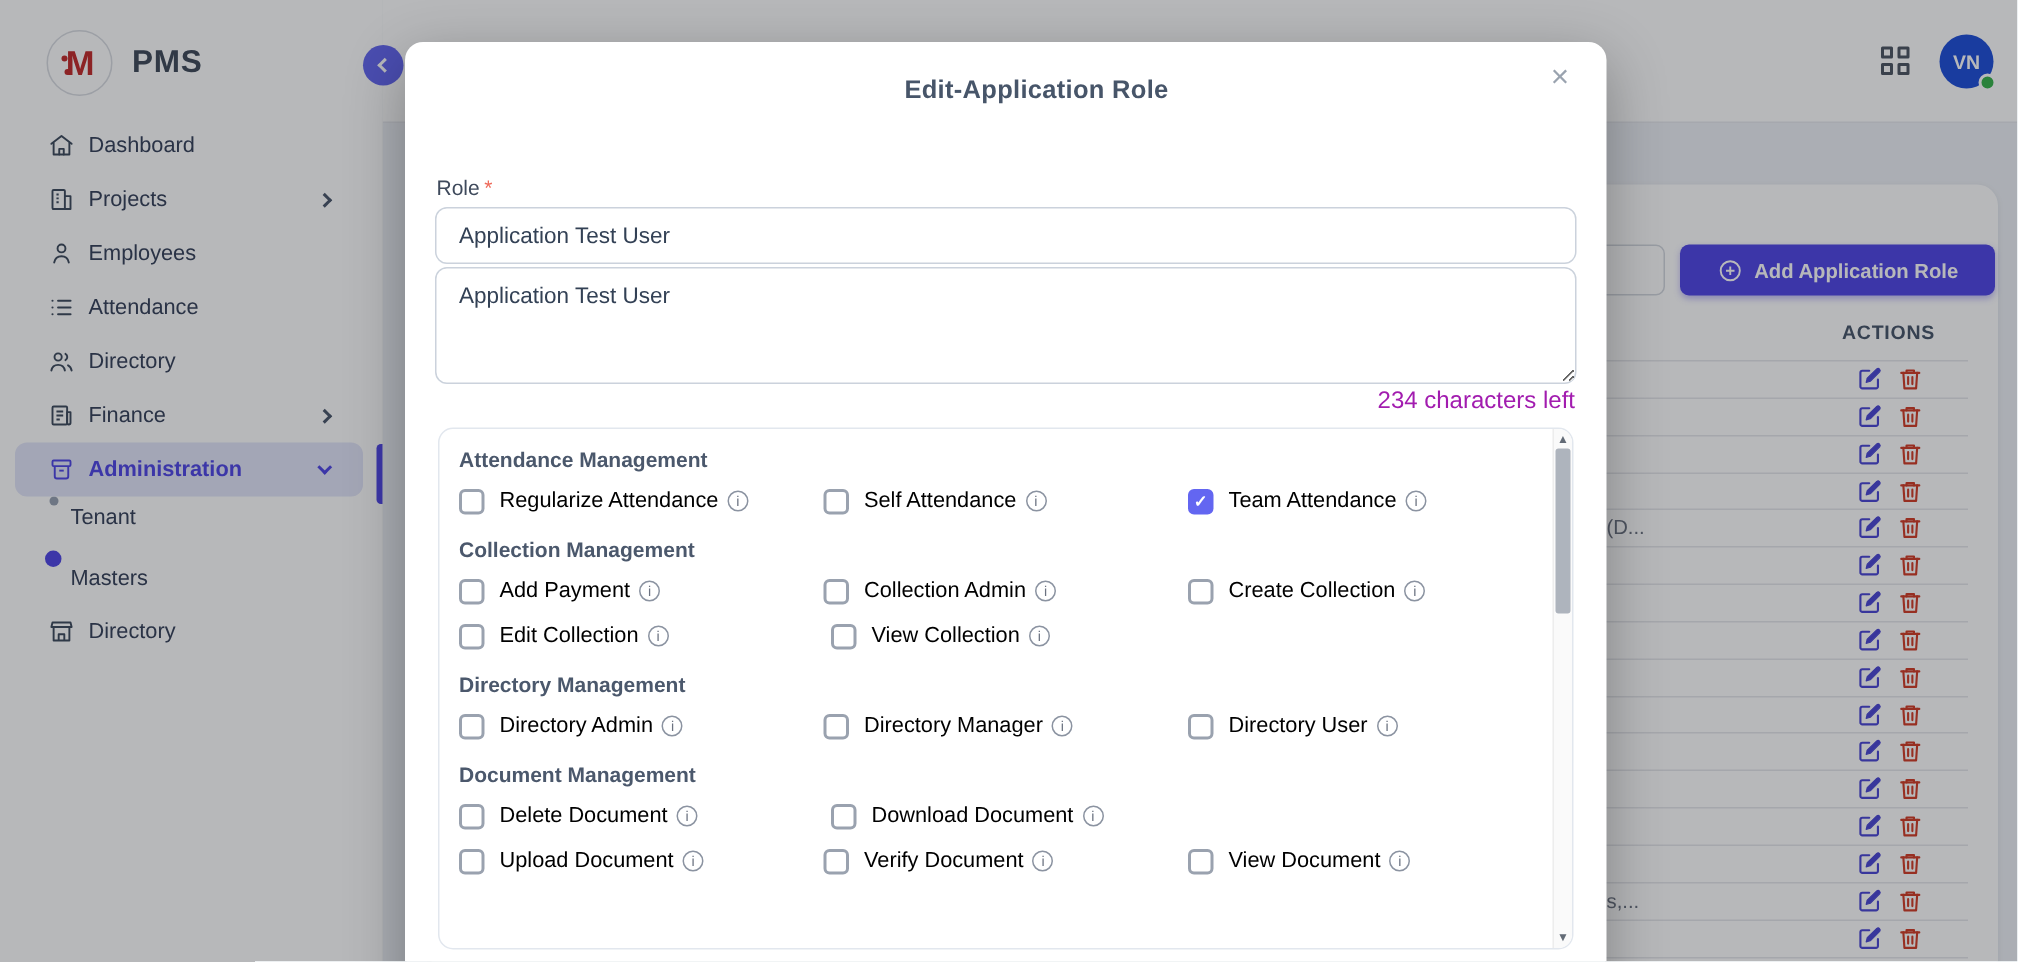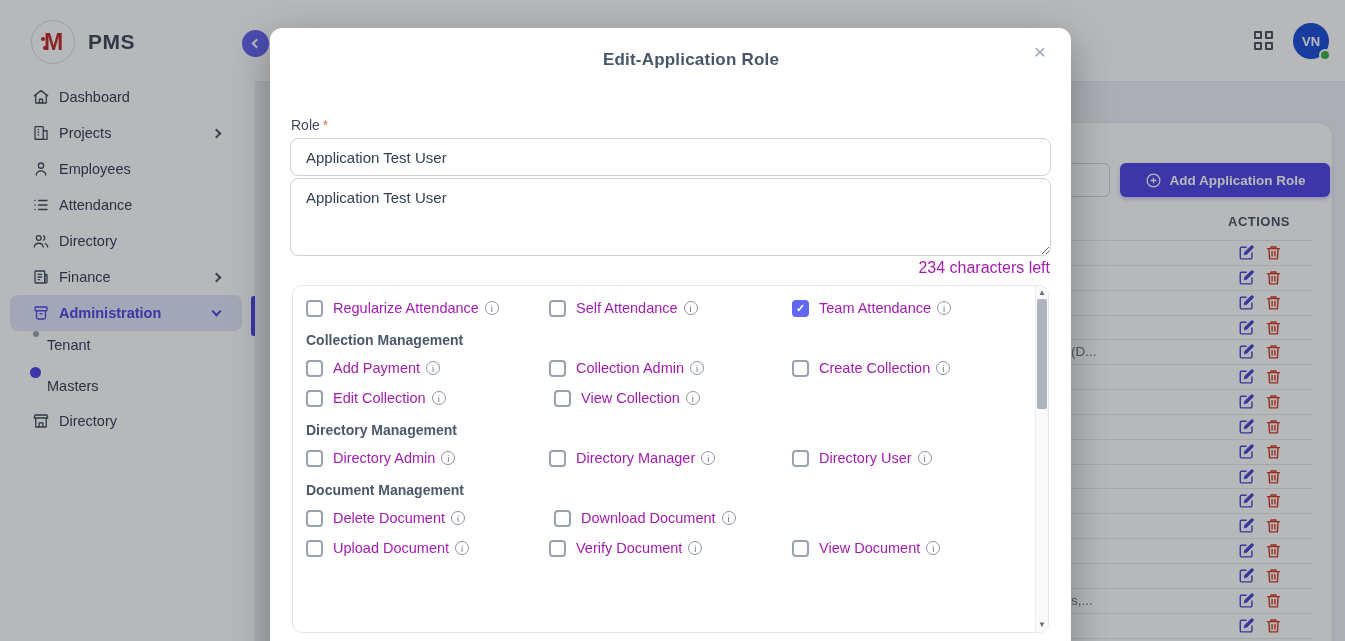--- a/index.html
+++ b/index.html
@@ -69,21 +69,21 @@
   .m-counter { position:absolute; top:231px; right:21px; font-size:16px; color:#a21caf; }
 
   .perm-panel { position:absolute; left:22px; top:257px; width:757px; height:348px; border:1px solid #e2e7ee; border-radius:10px; background:#fff; overflow:hidden; }
   .perm-body { position:absolute; left:0; top:0; right:13px; bottom:0; padding:12px 0 0 13px; overflow:hidden; }
   .group-title { font-size:14px; font-weight:700; color:#4b586c; margin-bottom:10px; }
   .group { margin-bottom:14px; }
   .perm-row { display:flex; margin-bottom:10px; }
   .perm-item { width:248px; height:20px; display:flex; align-items:center; cursor:pointer; }
   .cbox { width:17px; height:17px; border:2px solid #9aa2af; border-radius:4px; background:#fff; flex:0 0 auto; display:flex; align-items:center; justify-content:center; }
   .cbox.checked { background:#6366f1; border-color:#6366f1; color:#fff; font-size:11px; font-weight:700; }
-  .perm-label { margin-left:10px; font-size:14.5px; color:#a21caf; white-space:nowrap; }
+  .perm-label { margin-left:10px; font-size:14.5px; color:#000000; white-space:nowrap; }
   .info-ic { margin-left:6px; width:14px; height:14px; border:1px solid #8b93a1; border-radius:50%; color:#6b7280; font-size:9.5px; display:inline-flex; align-items:center; justify-content:center; flex:0 0 auto; }
   .info-ic::after { content:"i"; }
 
   .pscroll { position:absolute; top:0; right:0; width:13px; height:346px; background:#fafafa; border-left:1px solid #ededed; }
   .ps-arrow { position:absolute; left:0; width:12px; text-align:center; font-size:8px; color:#636b76; }
   .ps-arrow.up { top:2px; }
   .ps-arrow.down { bottom:3px; }
   .ps-thumb { position:absolute; left:1px; top:13px; width:10px; height:110px; background:#aeb4bd; border-radius:2px; }
 </style>
 </head>
@@ -525,20 +525,21 @@
     <div class="f-label" style="top:89px;"><span>Role</span><span class="req">*</span></div>
     <input class="m-input" style="top: 110px;" value="Application Test User">
 
     <div class="f-label" style="top:157px;"><span>Description</span><span class="req">*</span></div>
     <textarea class="m-textarea" style="">Application Test User</textarea>
     <div class="m-counter">234 characters left</div>
 
     <div class="perm-panel">
       <div class="perm-body">
           <div class="group">
+            <div class="group-title">Attendance Management</div>
             <div class="perm-row">
               <div class="perm-item">
                 <span class="cbox"></span>
                 <span class="perm-label">Regularize Attendance</span>
                 <span class="info-ic"></span>
               </div>
               <div class="perm-item">
                 <span class="cbox"></span>
                 <span class="perm-label">Self Attendance</span>
                 <span class="info-ic"></span>

